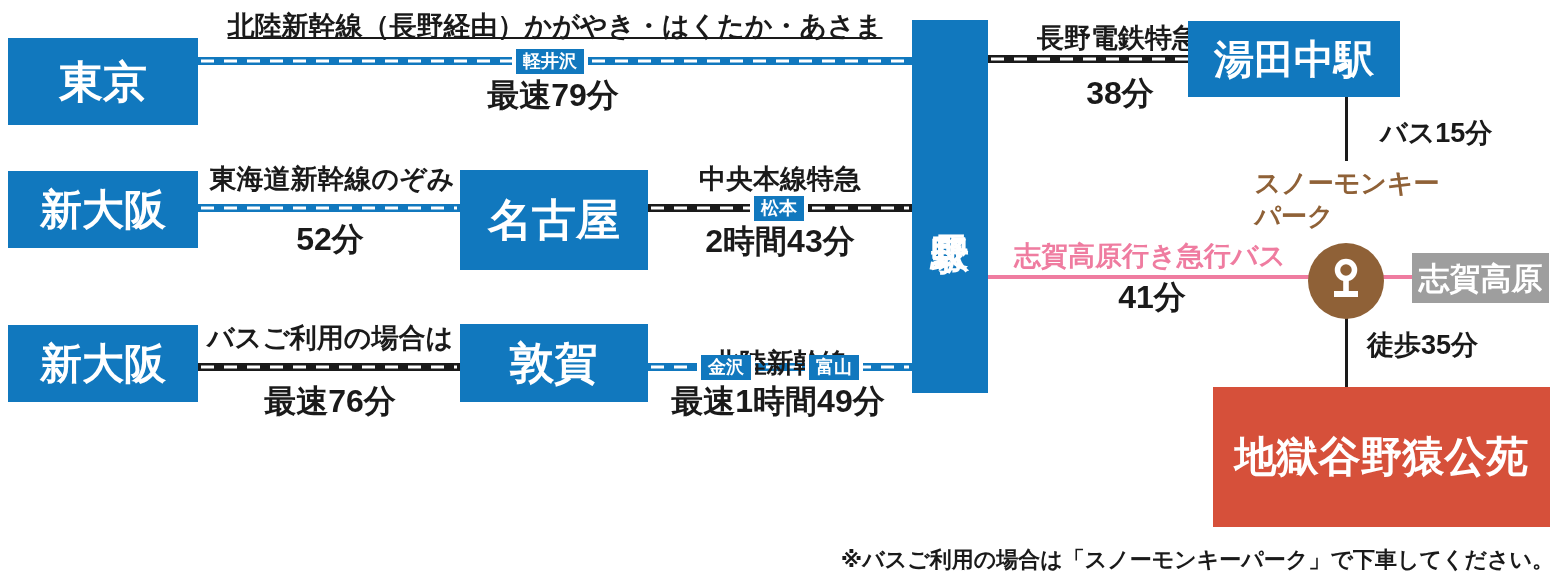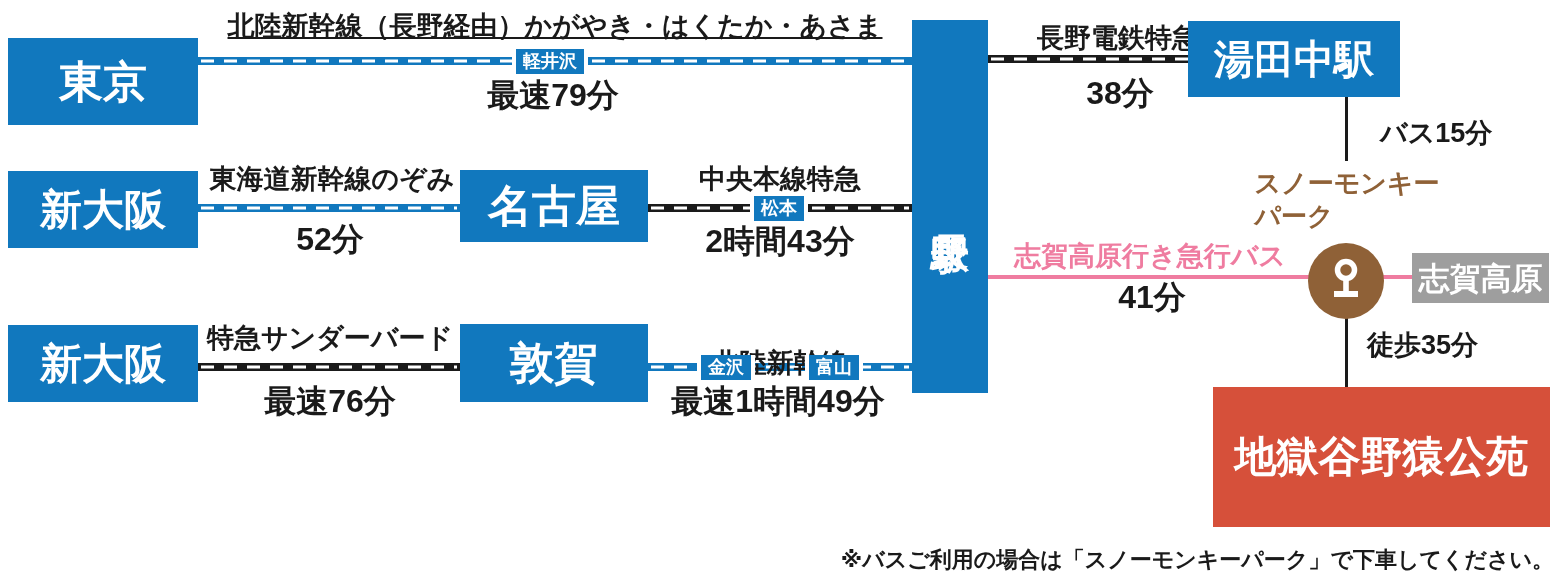--- a/index.html
+++ b/index.html
@@ -70,21 +70,21 @@
 
   <div class="lbl" style="left:555px;top:12px;text-decoration:underline;">北陸新幹線（長野経由）かがやき・はくたか・あさま</div>
   <div class="lbl dur" style="left:553px;top:78px;">最速79分</div>
 
   <div class="lbl" style="left:332px;top:165px;">東海道新幹線のぞみ</div>
   <div class="lbl dur" style="left:330px;top:222px;">52分</div>
 
   <div class="lbl" style="left:780px;top:165px;">中央本線特急</div>
   <div class="lbl dur" style="left:780px;top:224px;">2時間43分</div>
 
-  <div class="lbl" style="left:330px;top:324px;">特急サンダーバード</div>
+  <div class="lbl" style="left:330px;top:324px;">バスご利用の場合は</div>
   <div class="lbl dur" style="left:330px;top:384px;">最速76分</div>
 
   <div class="lbl" style="left:780px;top:321px;margin-top:28px;">北陸新幹線</div>
   <div class="lbl dur" style="left:778px;top:384px;">最速1時間49分</div>
 
   <div class="lbl" style="left:1118px;top:24px;">長野電鉄特急</div>
   <div class="lbl dur" style="left:1120px;top:76px;">38分</div>
 
   <div class="lbl anchor-left" style="left:1363px;top:119px;margin-left:17px;">バス15分</div>
 
@@ -93,21 +93,21 @@
 
   <div class="lbl anchor-left" style="left:1367px;top:331px;">徒歩35分</div>
 
   <div class="badge" style="left:550px;top:49px;">軽井沢</div>
   <div class="badge" style="left:779px;top:196px;">松本</div>
   <div class="badge" style="left:726px;top:355px;">金沢</div>
   <div class="badge" style="left:834px;top:355px;">富山</div>
 
   <div class="box" style="left:8px;top:38px;width:190px;height:87px;font-size:44px;">東京</div>
   <div class="box" style="left:8px;top:171px;width:190px;height:77px;font-size:42px;">新大阪</div>
-  <div class="box" style="left:460px;top:170px;width:188px;height:72px;font-size:44px;">名古屋</div>
+  <div class="box" style="left:460px;top:170px;width:188px;height:100px;font-size:44px;">名古屋</div>
   <div class="box" style="left:8px;top:325px;width:190px;height:77px;font-size:42px;">新大阪</div>
   <div class="box" style="left:460px;top:324px;width:188px;height:78px;font-size:44px;">敦賀</div>
   <div class="box vertical" style="left:912px;top:20px;width:76px;height:373px;font-size:38px;">長野駅</div>
   <div class="box" style="left:1188px;top:21px;width:212px;height:76px;font-size:40px;">湯田中駅</div>
   <div class="box graybox" style="left:1412px;top:253px;width:137px;height:50px;font-size:31px;">志賀高原</div>
   <div class="box redbox" style="left:1213px;top:387px;width:337px;height:140px;font-size:42px;">地獄谷野猿公苑</div>
 
   <div class="lbl brown" style="left:1347px;top:167px;">
     <span>スノーモンキー</span><br>
     <span>パーク</span>

